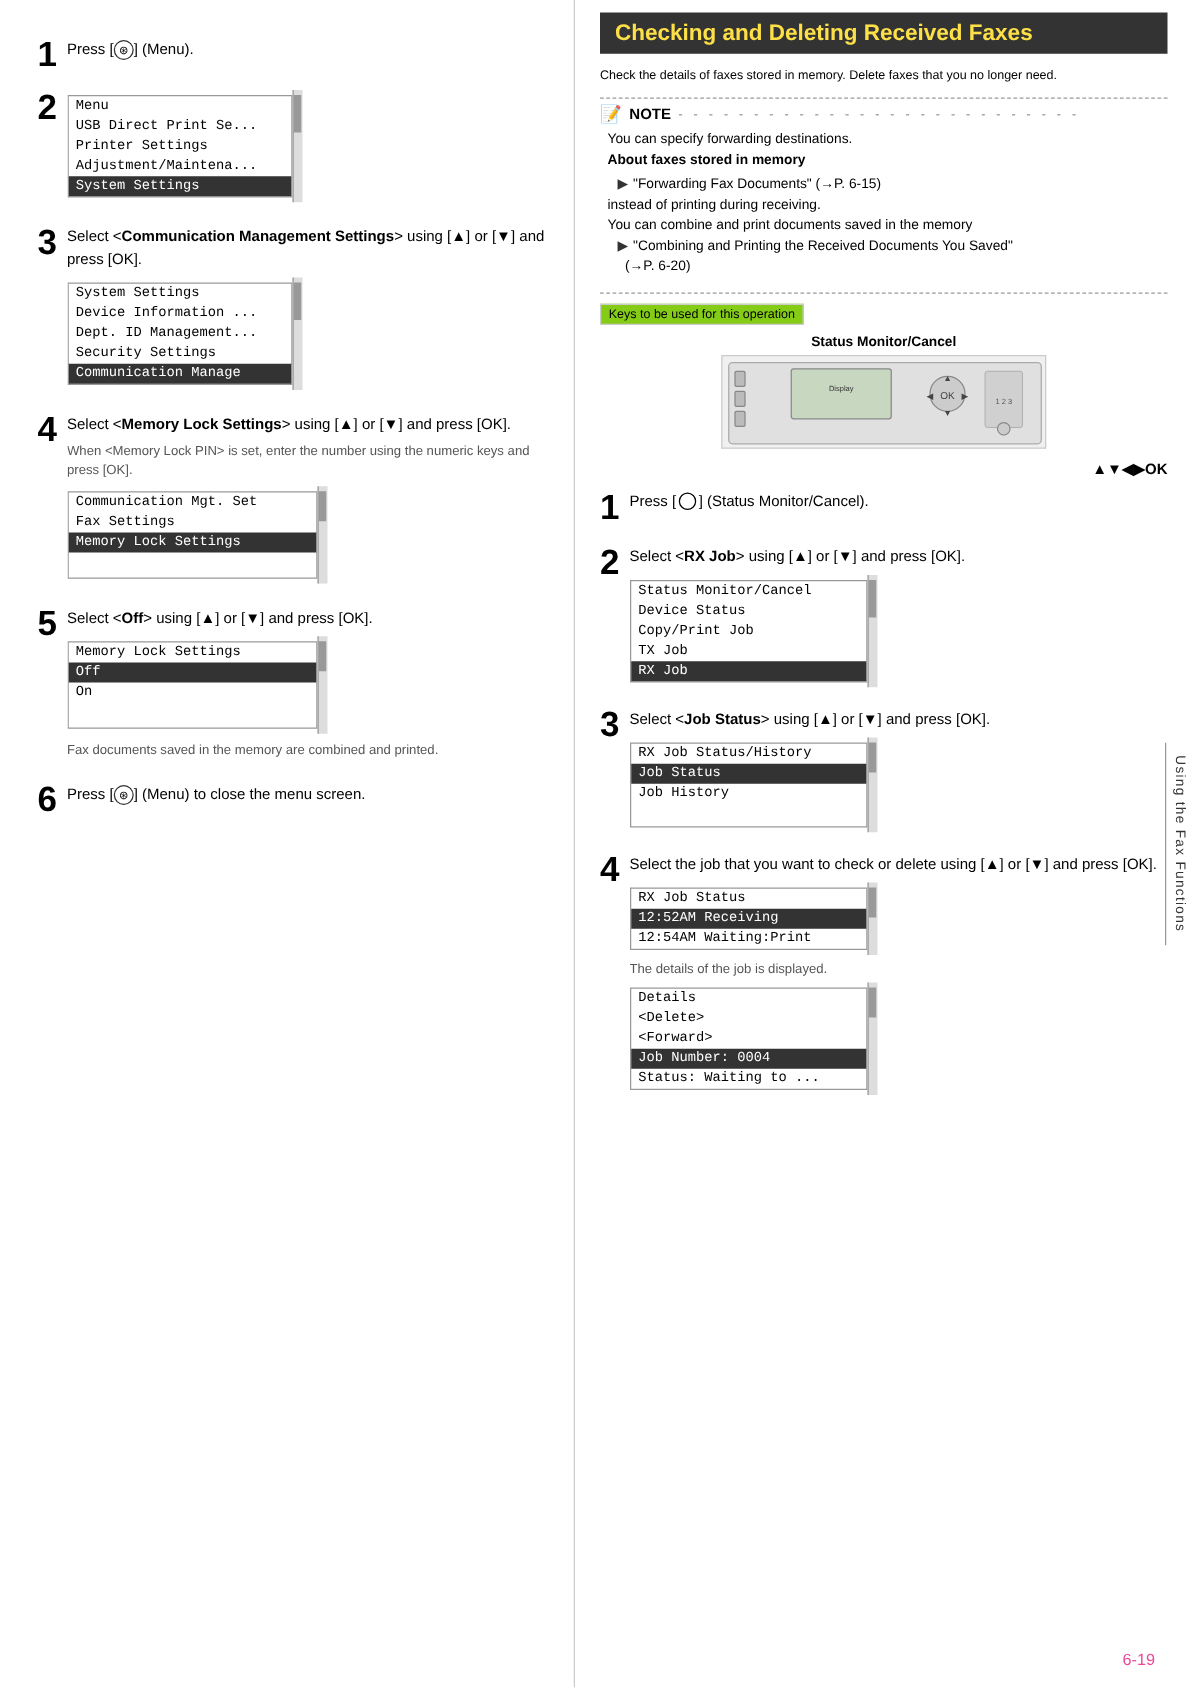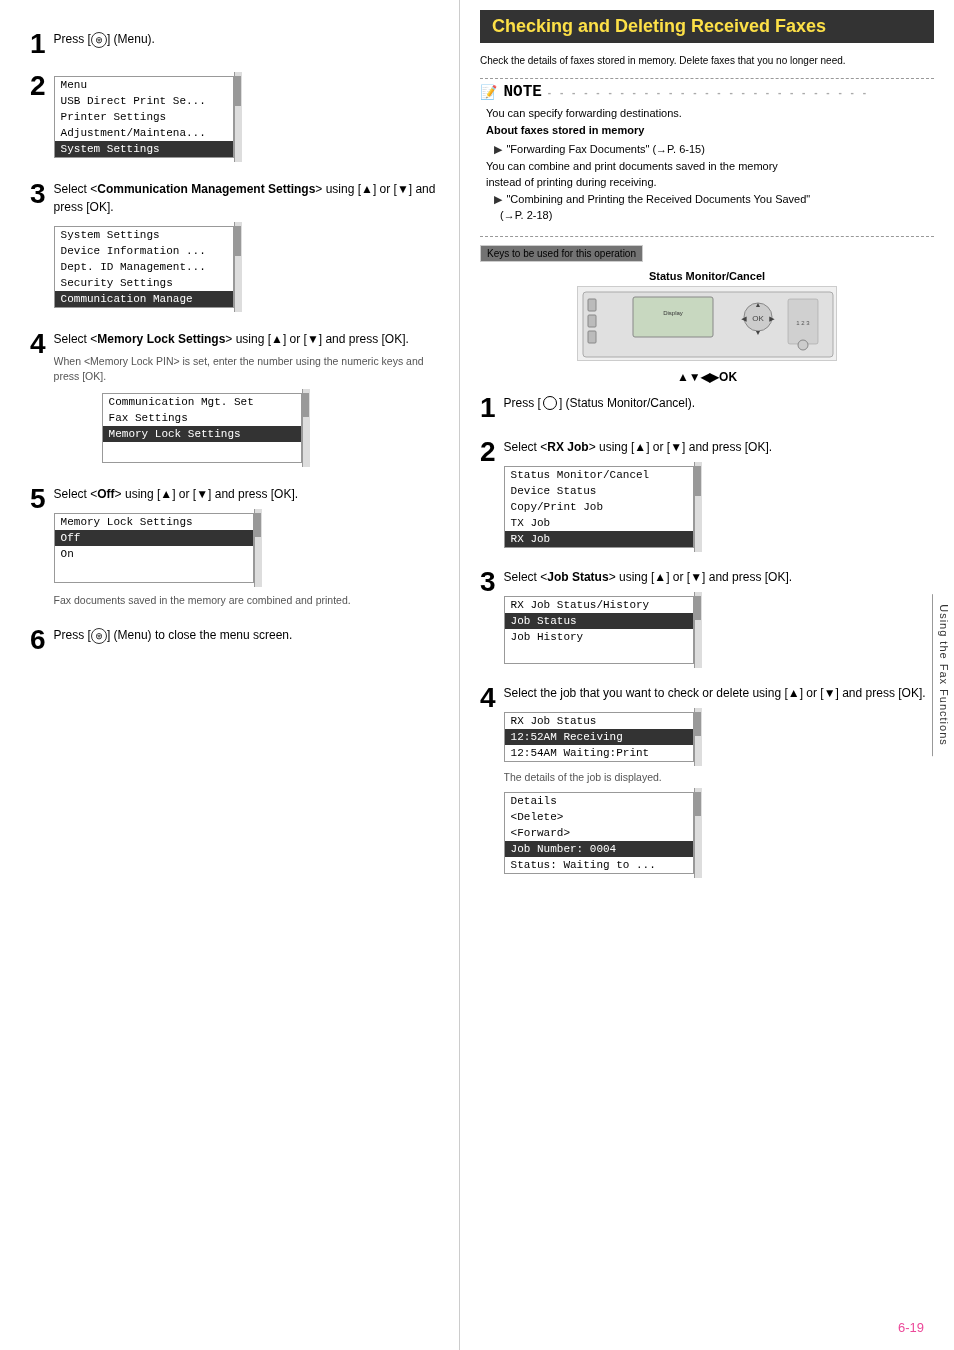--- a/index.html
+++ b/index.html
@@ -165,37 +165,37 @@
       gap: 4px;
       margin-left: 8px;
     }
 
     .divider-dashed {
       border-top: 1px dashed #999;
       margin: 8px 0;
     }
 
     .keys-label {
-      background: #737373;
+      background: #84cc16;
       display: inline-block;
       font-size: 10px;
       padding: 2px 6px;
       margin-bottom: 4px;
       border: 1px solid #ccc;
     }
 
     .status-monitor-label {
       text-align: center;
       font-size: 11px;
       font-weight: bold;
       margin-bottom: 4px;
     }
 
     .navkeys-label {
-      text-align: center;
+      text-align: right;
       font-size: 12px;
       font-weight: bold;
       margin-bottom: 8px;
     }
 
     .right-steps {
       margin-top: 10px;
     }
 
     .right-step-block {
@@ -283,21 +283,21 @@
 
   <div class="step-block">
     <div class="step-number">4</div>
     <div class="step-content">
       <div class="step-text">
         Select &lt;<b>Memory Lock Settings</b>&gt; using [▲] or [▼] and press [OK].
       </div>
       <div class="note-small">
         When &lt;Memory Lock PIN&gt; is set, enter the number using the numeric keys and press [OK].
       </div>
-      <div class="menu-wrapper" style="margin-top:6px;margin-left:48px;">
+      <div class="menu-wrapper" style="margin-top:6px;">
         <div class="menu-box" style="min-width:200px;">
           <div class="menu-item menu-box-title">Communication Mgt. Set</div>
           <div class="menu-list">
             <div class="menu-item">Fax Settings</div>
             <div class="menu-item selected">Memory Lock Settings</div>
           </div>
           <div style="height:20px;"></div>
         </div>
         <div class="scrollbar-track">
           <div class="scrollbar-thumb" style="height:24px;margin-top:4px;"></div>
@@ -344,37 +344,37 @@
 
 <div class="right-column">
 
   <div class="section-header">Checking and Deleting Received Faxes</div>
 
   <div class="intro-text">Check the details of faxes stored in memory. Delete faxes that you no longer need.</div>
 
   <div class="note-box">
     <div class="note-header">
       <span style="font-size:14px;">📝</span>
-      <span style="font-size:16px;font-weight:bold;font-family:Liberation Mono, monospace;">NOTE</span>
+      <span style="font-size:12px;font-weight:bold;">NOTE</span>
       <span style="color:#aaa;font-size:10px;letter-spacing:3px;">- - - - - - - - - - - - - - - - - - - - - - - - - - -</span>
     </div>
     <div class="note-content">
       <div>You can specify forwarding destinations.</div>
       <div style="font-weight:bold;margin-bottom:3px;">About faxes stored in memory</div>
       <div class="note-subitem">
         <span style="color:#333;font-size:11px;">▶</span>
         <span>"Forwarding Fax Documents" (→P. 6-15)</span>
       </div>
+      <div>instead of printing during receiving.</div>
       <div>You can combine and print documents saved in the memory</div>
-      <div>instead of printing during receiving.</div>
       <div class="note-subitem">
         <span style="color:#333;font-size:11px;">▶</span>
         <span>"Combining and Printing the Received Documents You Saved"</span>
       </div>
-      <div style="padding-left:14px;">(→P. 2-18)</div>
+      <div style="padding-left:14px;">(→P. 6-20)</div>
     </div>
   </div>
 
   <div class="divider-dashed"></div>
 
   <div style="margin-bottom:4px;">
     <span class="keys-label">Keys to be used for this operation</span>
   </div>
 
   <div class="status-monitor-label">Status Monitor/Cancel</div>

